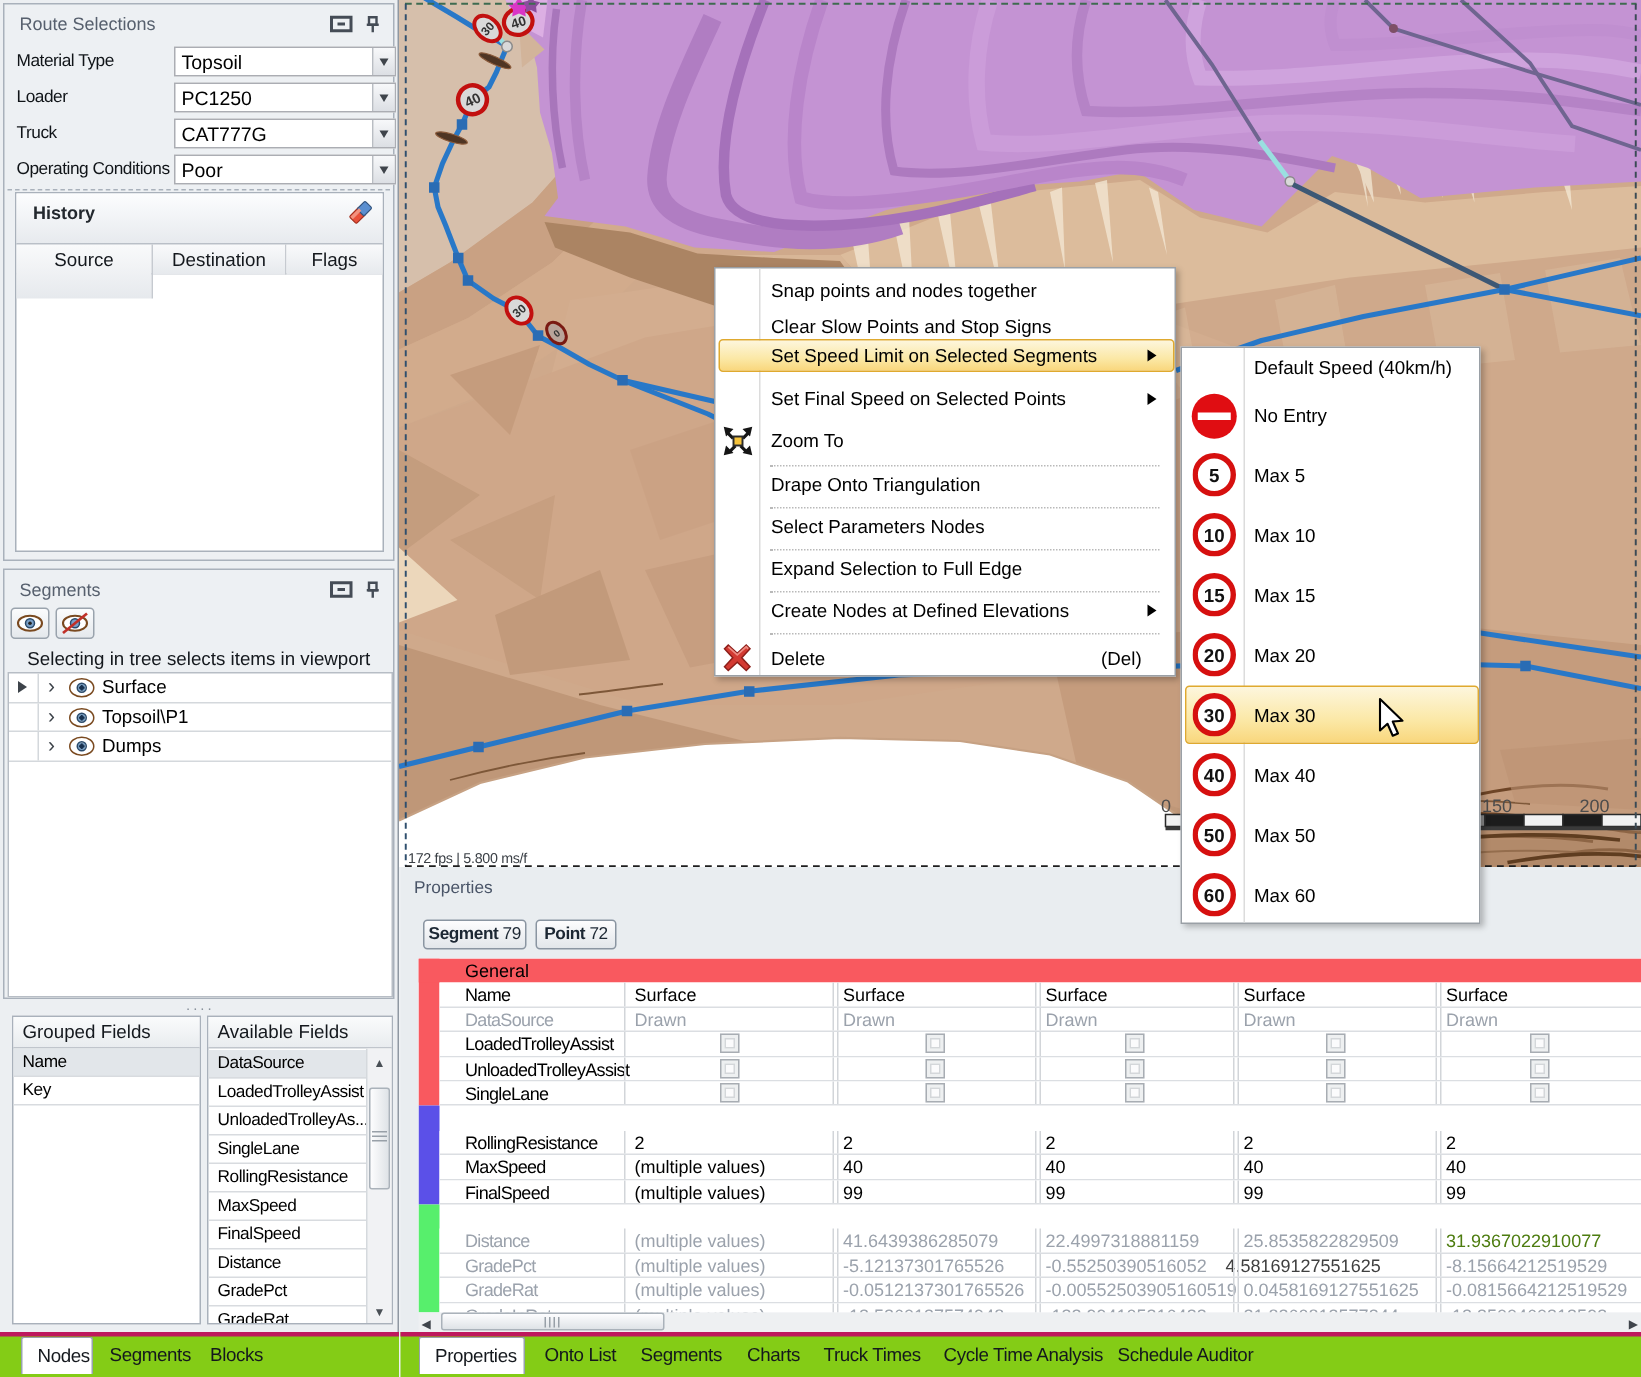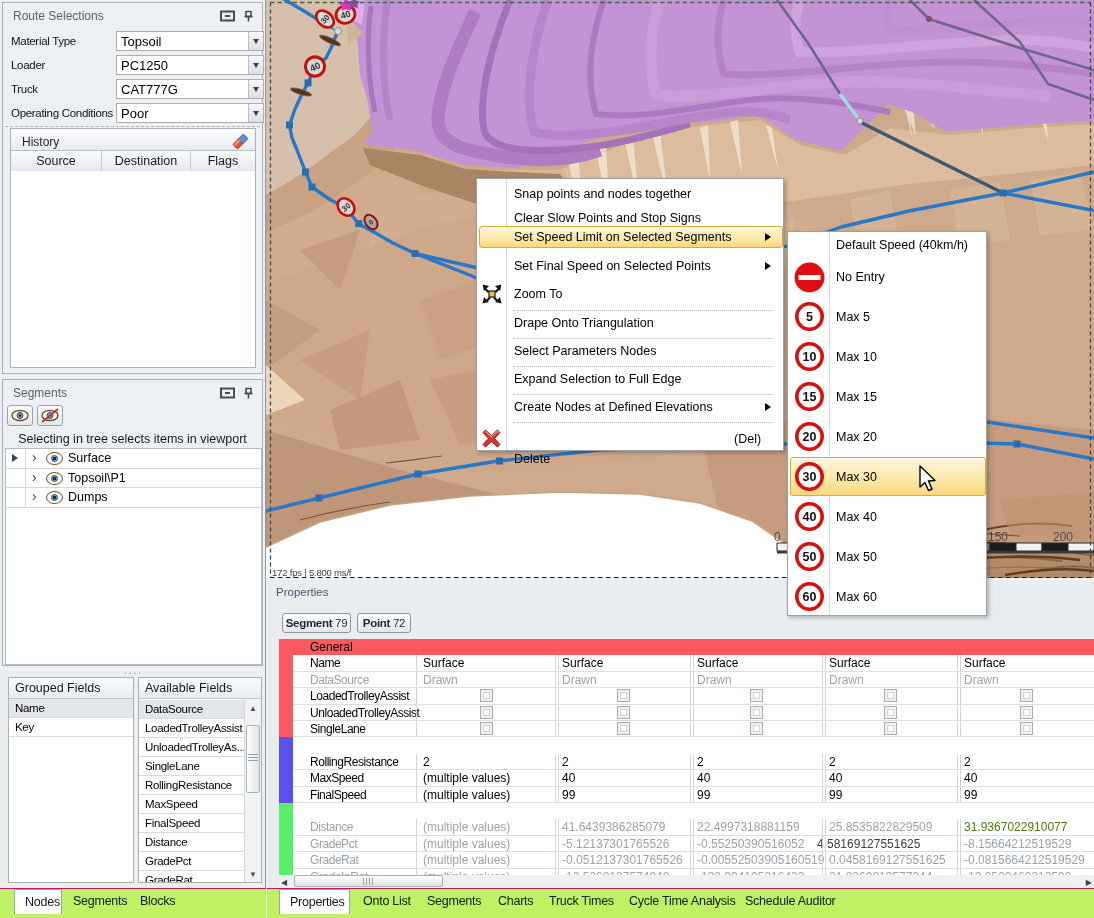--- a/index.html
+++ b/index.html
@@ -8,28 +8,28 @@
 .abs { position:absolute; }
 
 #sidebar { left:0; top:0; width:266px; height:918px; background:#eceff2; border-right:1px solid #8f98a2; }
 .panelbox { position:absolute; left:2px; width:261px; border:1px solid #a9b1bb; background:#edf0f3; }
 .ptitle { position:absolute; left:10px; top:6px; font-size:12px; color:#57606e; }
 .wicons { position:absolute; right:8px; top:7px; width:34px; height:12px; }
 .lbl { position:absolute; left:8px; font-size:11.5px; letter-spacing:-0.3px; color:#101418; white-space:nowrap; }
 .combo { position:absolute; left:113px; width:148px; height:20px; background:#fff; border:1px solid #abadb3; font-size:13px; color:#000; padding:2px 0 0 4px; }
 .cbtn { position:absolute; right:0; top:0; width:15px; height:18px; background:linear-gradient(#f7f8fa,#dcdfe4); border-left:1px solid #b9bdc3; }
 .cbtn:after { content:""; position:absolute; left:4px; top:7px; border:3.5px solid transparent; border-top:5px solid #3f444b; }
-.subhead { height:22px; background:linear-gradient(#fcfdfe,#e7eaee); border-bottom:1px solid #b9bfc7; position:relative; }
+.subhead { height:34px; background:linear-gradient(#fcfdfe,#e7eaee); border-bottom:1px solid #b9bfc7; position:relative;font-weight:bold; }
 .th { background:linear-gradient(#f9fafb,#e6e9ed); border-right:1px solid #c6cad0; float:left; text-align:center; font-size:12.5px; color:#14181d; }
 
 #props { left:267px; top:578px; width:827px; height:340px; background:#e9edf0; }
 .segtab { position:absolute; top:35px; height:20px; border:1px solid #8a95a1; border-radius:3px; background:linear-gradient(#fdfdfe,#e2e6ea); font-size:11.5px; letter-spacing:-0.3px; color:#1c2733; padding:3px 0 0 0; text-align:center; }
 .sect { position:absolute; left:0; width:100%; color:#000; padding:1px 0 0 31px; font-size:12px; }
 
-.tabbar { position:absolute; background:#bef264; border-top:1px solid #be185d; }
+.tabbar { position:absolute; background:#84cc16; border-top:3px solid #be185d; }
 .tab { position:absolute; top:1px; height:23px; font-size:12.5px; letter-spacing:-0.25px; color:#14181d; padding:4px 10px 0 10px; }
 .tab.on { background:#fff; border:1px solid #98a2ac; border-bottom:none; top:0; height:25px; padding-top:5px; border-radius:2px 2px 0 0; }
 
 #cmenu { left:476px; top:178px; width:308px; height:273px; background:#fff; border:1px solid #9aa0a6; box-shadow:2px 2px 4px rgba(0,0,0,.25); }
 #cmenu .gut { position:absolute; left:29px; top:0; width:1px; height:100%; background:#dcdcdc; }
 .mi { position:absolute; left:37px; font-size:12.5px; color:#000; }
 .sep { position:absolute; left:36px; right:10px; border-top:1px dotted #b9b9b9; }
 .arr { position:absolute; width:0; height:0; border:4px solid transparent; border-left:6px solid #000; }
 #smenu { left:787px; top:231px; width:200px; height:385px; background:#fff; border:1px solid #9aa0a6; box-shadow:2px 2px 4px rgba(0,0,0,.25); }
 #smenu .gut { position:absolute; left:41px; top:0; width:1px; height:100%; background:#dcdcdc; }
@@ -254,21 +254,21 @@
           <span style="position:absolute;left:11px;top:6px;font-size:12px;color:#23282e;">History</span>
           <svg style="position:absolute;right:6px;top:4px;" width="17" height="17" viewBox="0 0 17 17">
               <g transform="rotate(-45 8.5 8.5)">
                 <rect x="1" y="5.2" width="9" height="6.6" rx="1" fill="#e8503a" stroke="#a33322" stroke-width=".8"></rect>
                 <rect x="8.2" y="5.2" width="7.6" height="6.6" rx="1" fill="#5b8fd0" stroke="#35557e" stroke-width=".8"></rect>
                 <rect x="1.5" y="5.8" width="8" height="2.2" fill="#f2927f"></rect>
               </g>
             </svg>
         </div>
         <div style="height:20px;border-bottom:1px solid #c6cad0;">
-          <div class="th" style="width:91px;height:20px;padding-top:3px;">Source</div>
+          <div class="th" style="width:91px;height:36px;padding-top:3px;">Source</div>
           <div class="th" style="width:89px;height:20px;padding-top:3px;">Destination</div>
           <div class="th" style="width:64px;height:20px;padding-top:3px;border-right:none;">Flags</div>
         </div>
       </div>
     </div>
 
     <div class="panelbox" style="top:379px;height:287px;">
       <div class="ptitle">Segments</div>
       <svg class="wicons" viewBox="0 0 34 12">
           <rect x="1" y="1.5" width="13" height="9" fill="none" stroke="#454c56" stroke-width="2"></rect>
@@ -647,21 +647,21 @@
     <div class="sep" style="top:187px;"></div>
     <div class="mi" style="top:193px;">Expand Selection to Full Edge</div>
     <div class="sep" style="top:215px;"></div>
     <div class="mi" style="top:221px;">Create Nodes at Defined Elevations</div>
     <div class="arr" style="left:288px;top:224px;"></div>
     <div class="sep" style="top:243px;"></div>
     <svg class="abs" style="left:5px;top:250px;" width="19" height="19" viewBox="0 0 19 19">
         <path d="M3.5 1 L9.5 6.5 L15.5 1 L18 3.5 L12.5 9.5 L18 15.5 L15.5 18 L9.5 12.5 L3.5 18 L1 15.5 L6.5 9.5 L1 3.5 Z" fill="#d33a32" stroke="#8d1f1a" stroke-width="1"></path>
         <path d="M3.5 2.2 L9.5 7.6 L15.5 2.2 L16.8 3.5" fill="none" stroke="#ee8a80" stroke-width="1.2"></path>
       </svg>
-    <div class="mi" style="top:253px;margin-top:20px;">Delete</div>
+    <div class="mi" style="top:253px;">Delete</div>
     <div class="mi" style="left:257px;top:253px;">(Del)</div>
   </div>
 
   <div class="abs" id="smenu">
     <div class="gut"></div>
     <div class="mi" style="left:48px;top:6px;">Default Speed (40km/h)</div>
     <svg class="abs" style="left:6px;top:30px;" width="31" height="31" viewBox="0 0 31 31">
         <circle cx="15.5" cy="15.5" r="15" fill="#e00d12"></circle>
         <rect x="4.5" y="13" width="22" height="5" fill="#fff"></rect>
       </svg>

